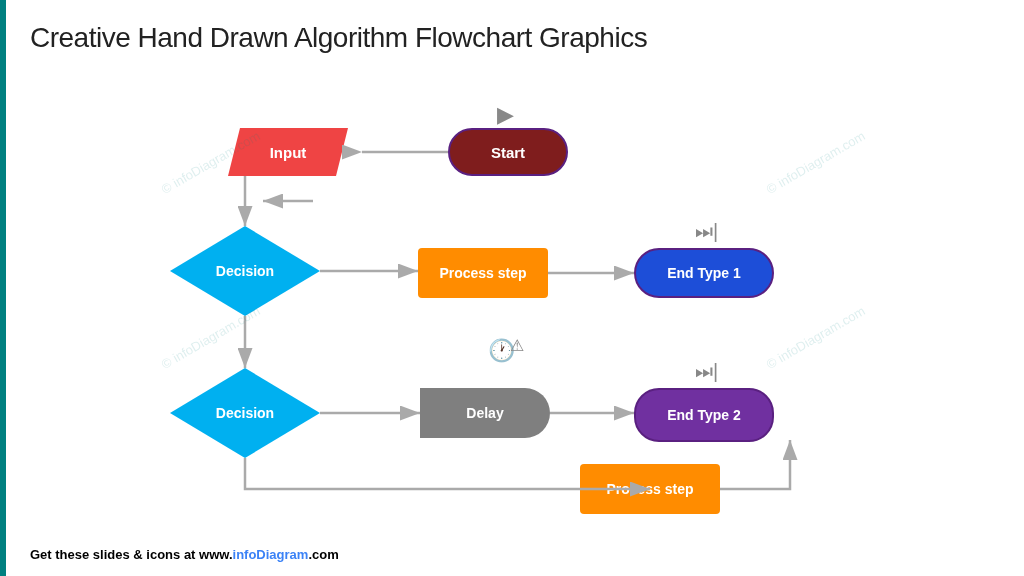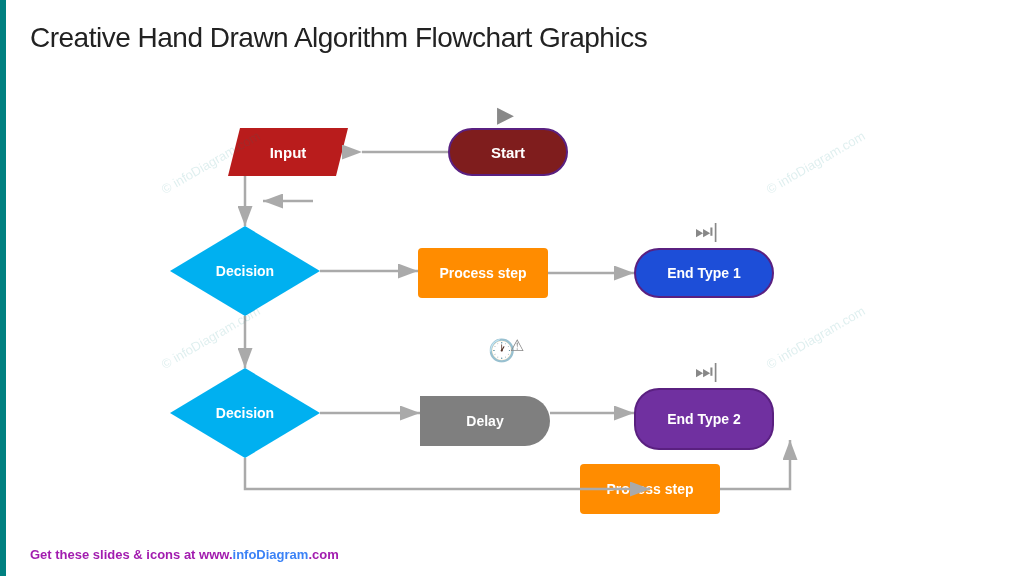--- a/index.html
+++ b/index.html
@@ -42,21 +42,21 @@
 
     .footer {
       position: absolute;
       bottom: 14px;
       left: 30px;
       font-size: 13px;
       color: #555;
     }
     .footer span {
       font-weight: bold;
-      color: #a21caf;
+      color: #000000;
     }
 
     
     .fc-shape {
       position: absolute;
       display: flex;
       align-items: center;
       justify-content: center;
       font-weight: bold;
       color: #fff;
@@ -69,21 +69,21 @@
       background: #7f1d1d;
       border-radius: 24px;
       border: 2.5px solid #5a2080;
       font-size: 15px;
     }
 
     
     .shape-input {
       left: 228px; top: 128px;
       width: 120px; height: 48px;
-      background: #b91c1c;
+      background: #ef4444;
       font-size: 15px;
       clip-path: polygon(10% 0%, 100% 0%, 90% 100%, 0% 100%);
     }
 
     
     .shape-decision1 {
       left: 170px; top: 226px;
       width: 150px; height: 90px;
       background: #00b0f0;
       clip-path: polygon(50% 0%, 100% 50%, 50% 100%, 0% 50%);
@@ -113,31 +113,31 @@
     .shape-decision2 {
       left: 170px; top: 368px;
       width: 150px; height: 90px;
       background: #00b0f0;
       clip-path: polygon(50% 0%, 100% 50%, 50% 100%, 0% 50%);
       font-size: 14px;
     }
 
     
     .shape-delay {
-      left: 420px; top: 396px;
+      left: 420px; top: 388px;
       width: 130px; height: 50px;
       background: #7f7f7f;
       border-radius: 0 25px 25px 0;
       font-size: 14px;
     }
 
     
     .shape-end2 {
       left: 634px; top: 388px;
-      width: 140px; height: 62px;
+      width: 140px; height: 54px;
       background: #7030a0;
       border-radius: 25px;
       border: 2.5px solid #5a2080;
       font-size: 14px;
     }
 
     
     .shape-process2 {
       left: 580px; top: 464px;
       width: 140px; height: 50px;

